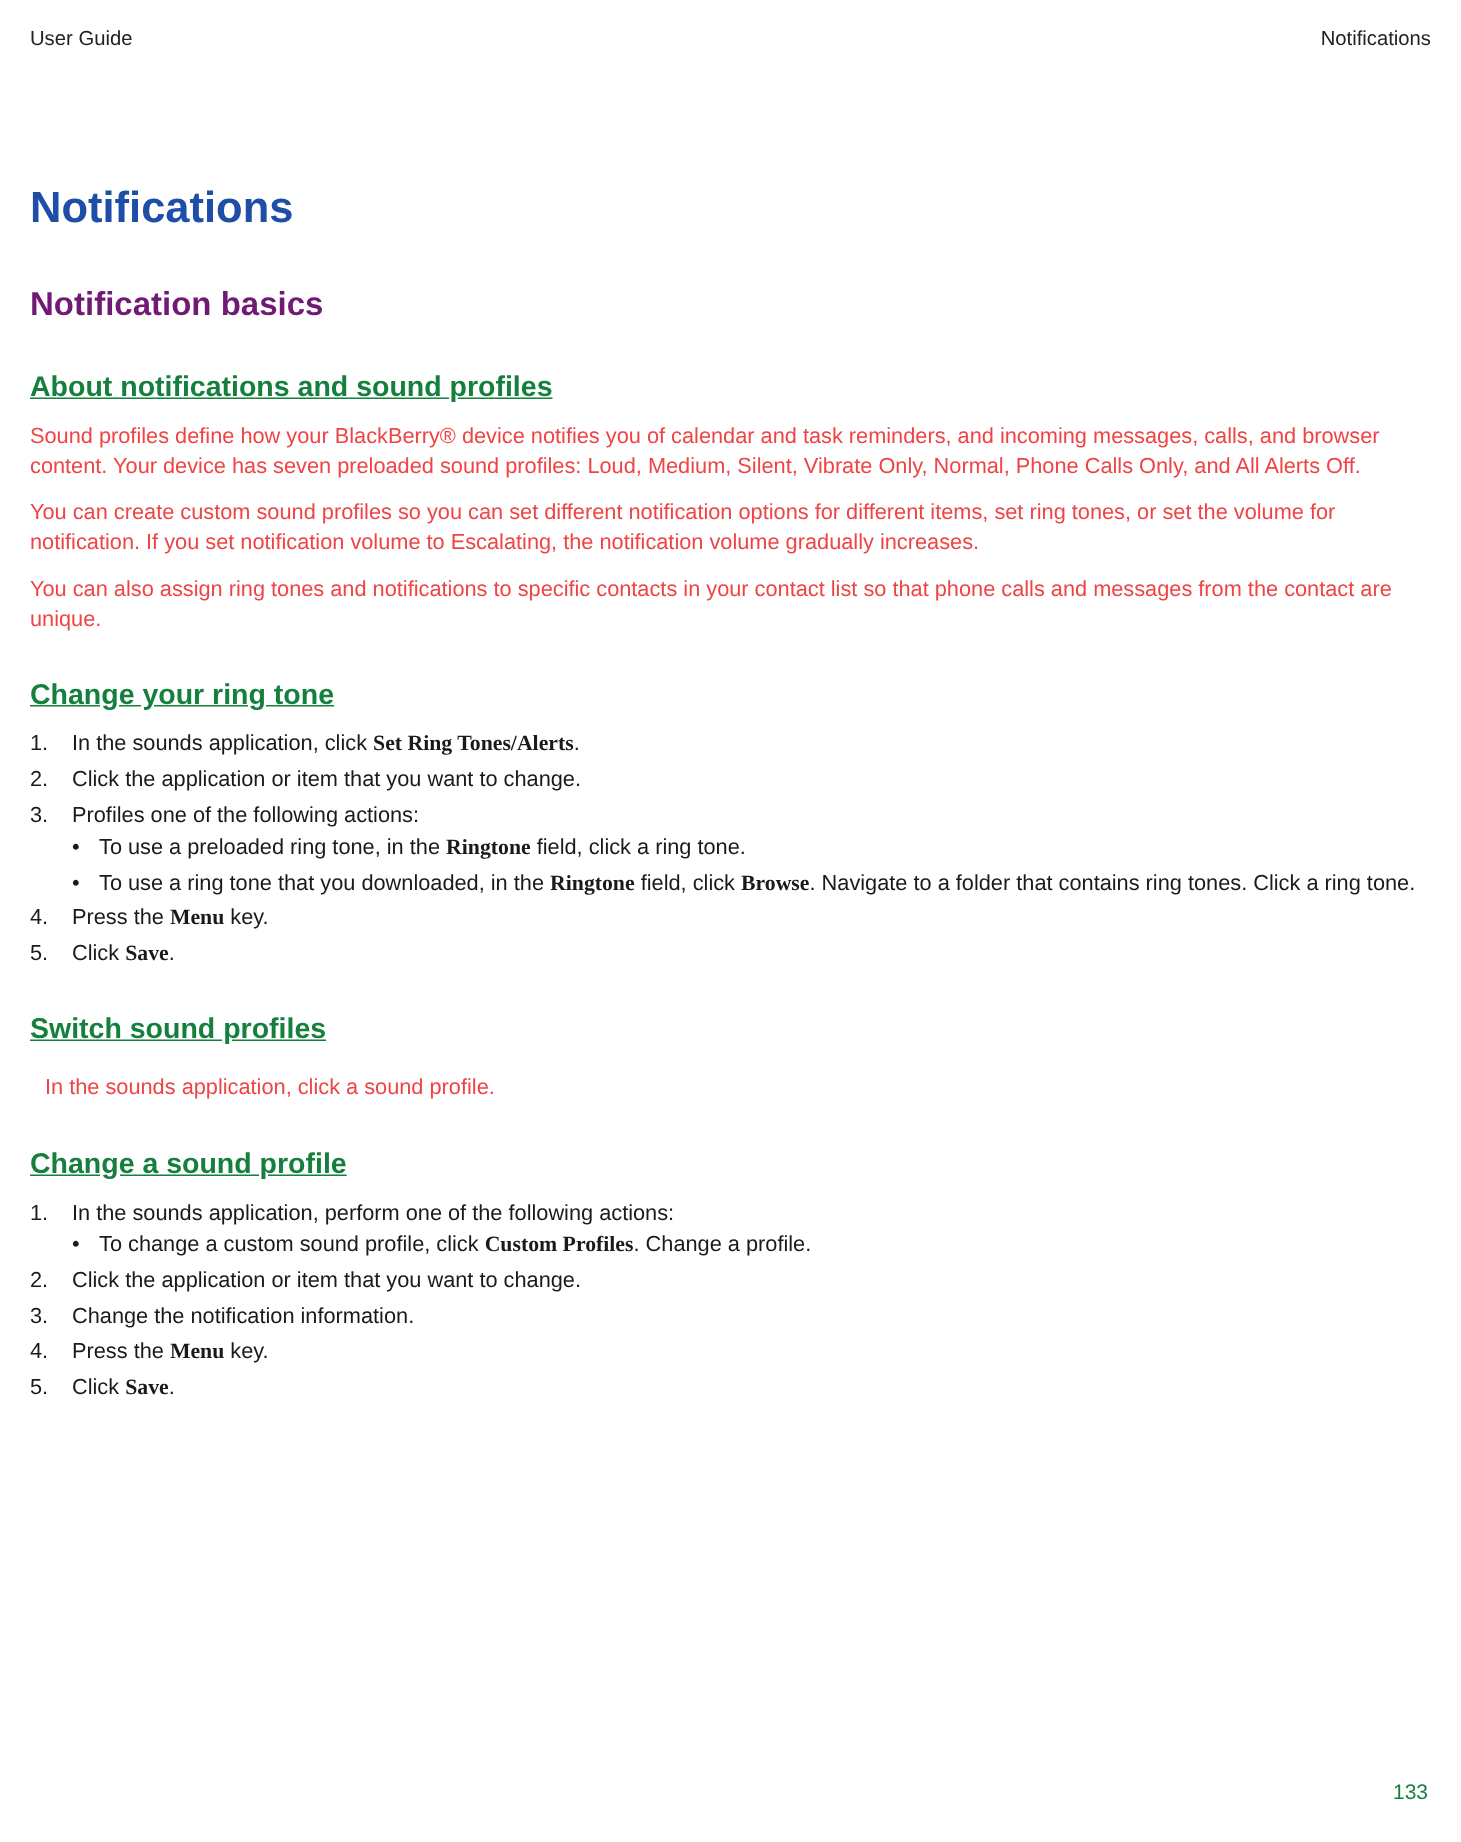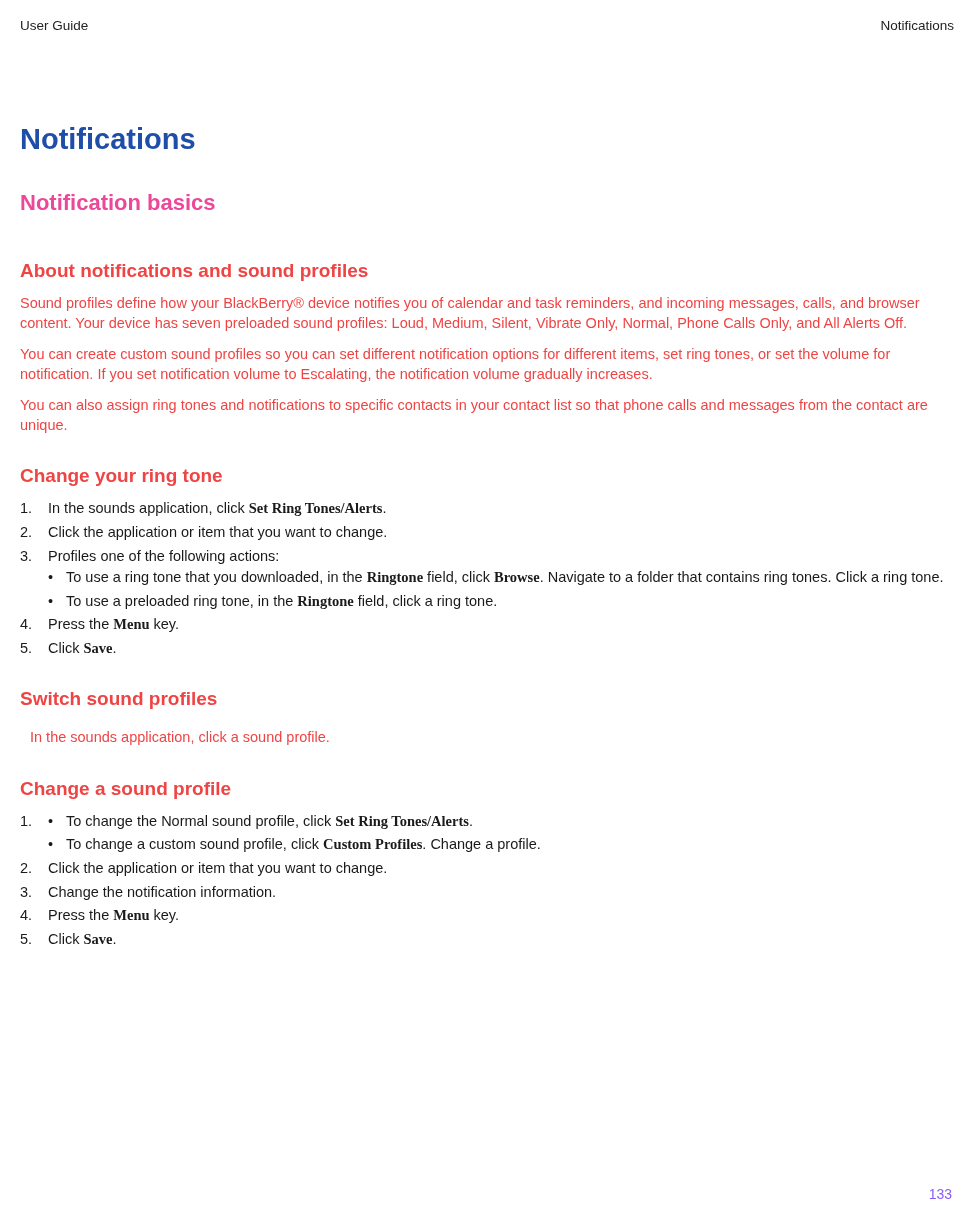--- a/index.html
+++ b/index.html
@@ -22,29 +22,30 @@
     }
     h1.chapter {
       font-size: 29px;
       font-weight: 700;
       color: #1f4ea8;
       margin-bottom: 34px;
     }
     h2.section {
       font-size: 22px;
       font-weight: 700;
-      color: #ec4899;
-      margin-bottom: 44px;
+      color: #701a75;
+      margin-bottom: 32px;
     }
     h3.subsection {
       font-size: 19px;
       font-weight: 700;
-      color: #ef4444;
+      color: #15803d;
       margin-top: 30px;
       margin-bottom: 12px;
+      text-decoration: underline;
     }
     h3.subsection.first { margin-top: 0; }
     p.body {
       font-size: 14.5px;
       line-height: 1.35;
       color: #ef4444;
       margin-bottom: 12px;
     }
     p.body.indent {
       margin-left: 10px;
@@ -86,21 +87,21 @@
       position: absolute;
       left: 0;
       top: 0;
     }
     b { font-weight: 700; font-family: Liberation Serif, serif; }
     .page-number {
       position: absolute;
       bottom: 26px;
       right: 22px;
       font-size: 14px;
-      color: #8b5cf6;
+      color: #15803d;
     }
   </style>
 </head>
 <body>
 
 <div class="header">
   <span>User Guide</span>
   <span>Notifications</span>
 </div>
 
@@ -116,45 +117,43 @@
 <h3 class="subsection">Change your ring tone</h3>
 <ol class="num">
   <li>
     <span>In the sounds application, click </span><b>Set Ring Tones/Alerts</b><span>.</span>
   </li>
   <li>Click the application or item that you want to change.</li>
   <li>
     <span>Profiles one of the following actions:</span>
     <ul class="bullet">
       <li>
-        <span>To use a ring tone that you downloaded, in the </span><b>Ringtone</b><span> field, click </span><b>Browse</b><span>. Navigate to a folder that contains ring tones. Click a ring tone.</span>
+        <span>To use a preloaded ring tone, in the </span><b>Ringtone</b><span> field, click a ring tone.</span>
       </li>
       <li>
-        <span>To use a preloaded ring tone, in the </span><b>Ringtone</b><span> field, click a ring tone.</span>
+        <span>To use a ring tone that you downloaded, in the </span><b>Ringtone</b><span> field, click </span><b>Browse</b><span>. Navigate to a folder that contains ring tones. Click a ring tone.</span>
       </li>
     </ul>
   </li>
   <li>
     <span>Press the </span><b>Menu</b><span> key.</span>
   </li>
   <li>
     <span>Click </span><b>Save</b><span>.</span>
   </li>
 </ol>
 
 <h3 class="subsection">Switch sound profiles</h3>
 <p class="body indent">In the sounds application, click a sound profile.</p>
 
 <h3 class="subsection">Change a sound profile</h3>
 <ol class="num">
   <li>
+    <span>In the sounds application, perform one of the following actions:</span>
     <ul class="bullet">
-      <li>
-        <span>To change the Normal sound profile, click </span><b>Set Ring Tones/Alerts</b><span>.</span>
-      </li>
       <li>
         <span>To change a custom sound profile, click </span><b>Custom Profiles</b><span>. Change a profile.</span>
       </li>
     </ul>
   </li>
   <li>Click the application or item that you want to change.</li>
   <li>Change the notification information.</li>
   <li>
     <span>Press the </span><b>Menu</b><span> key.</span>
   </li>

